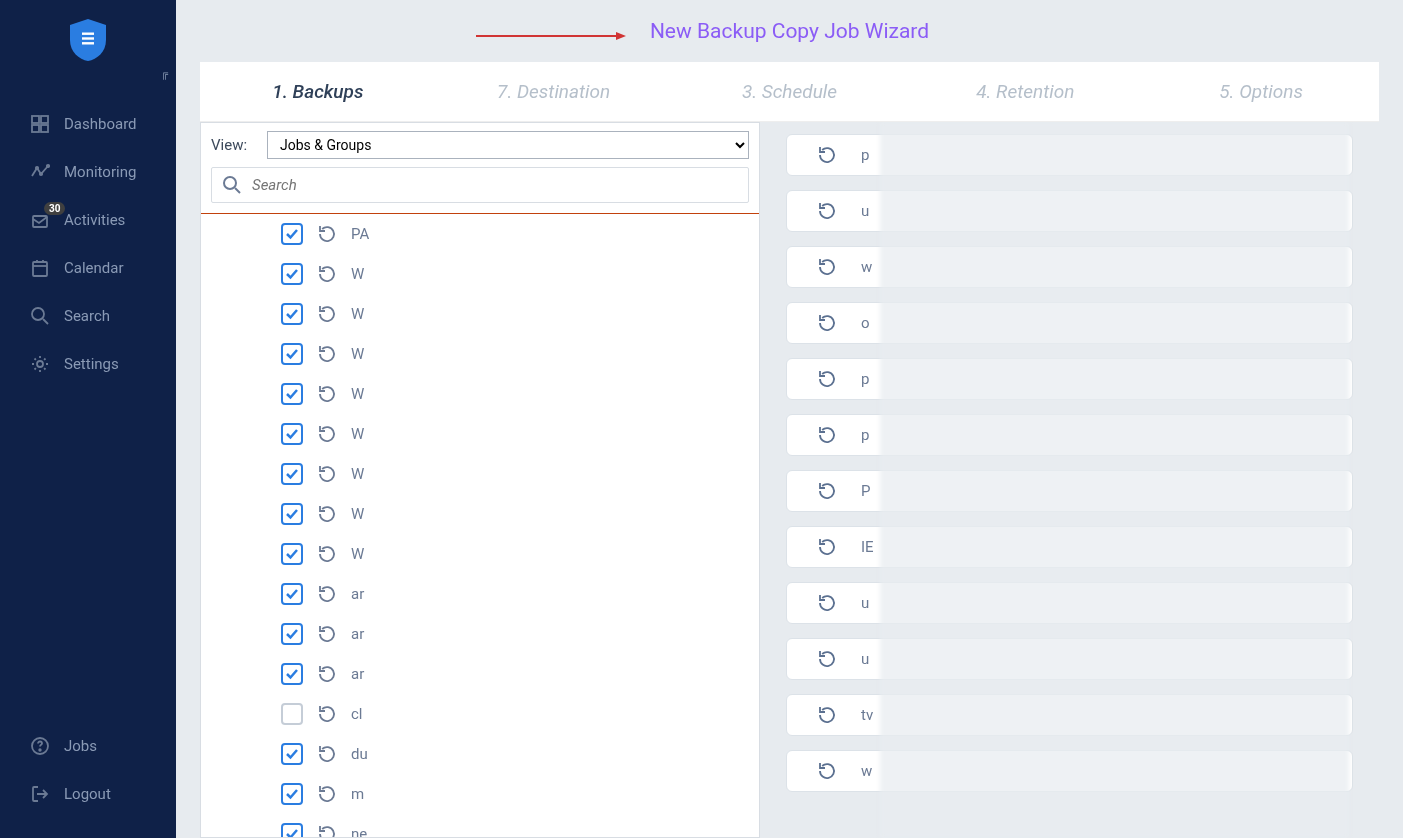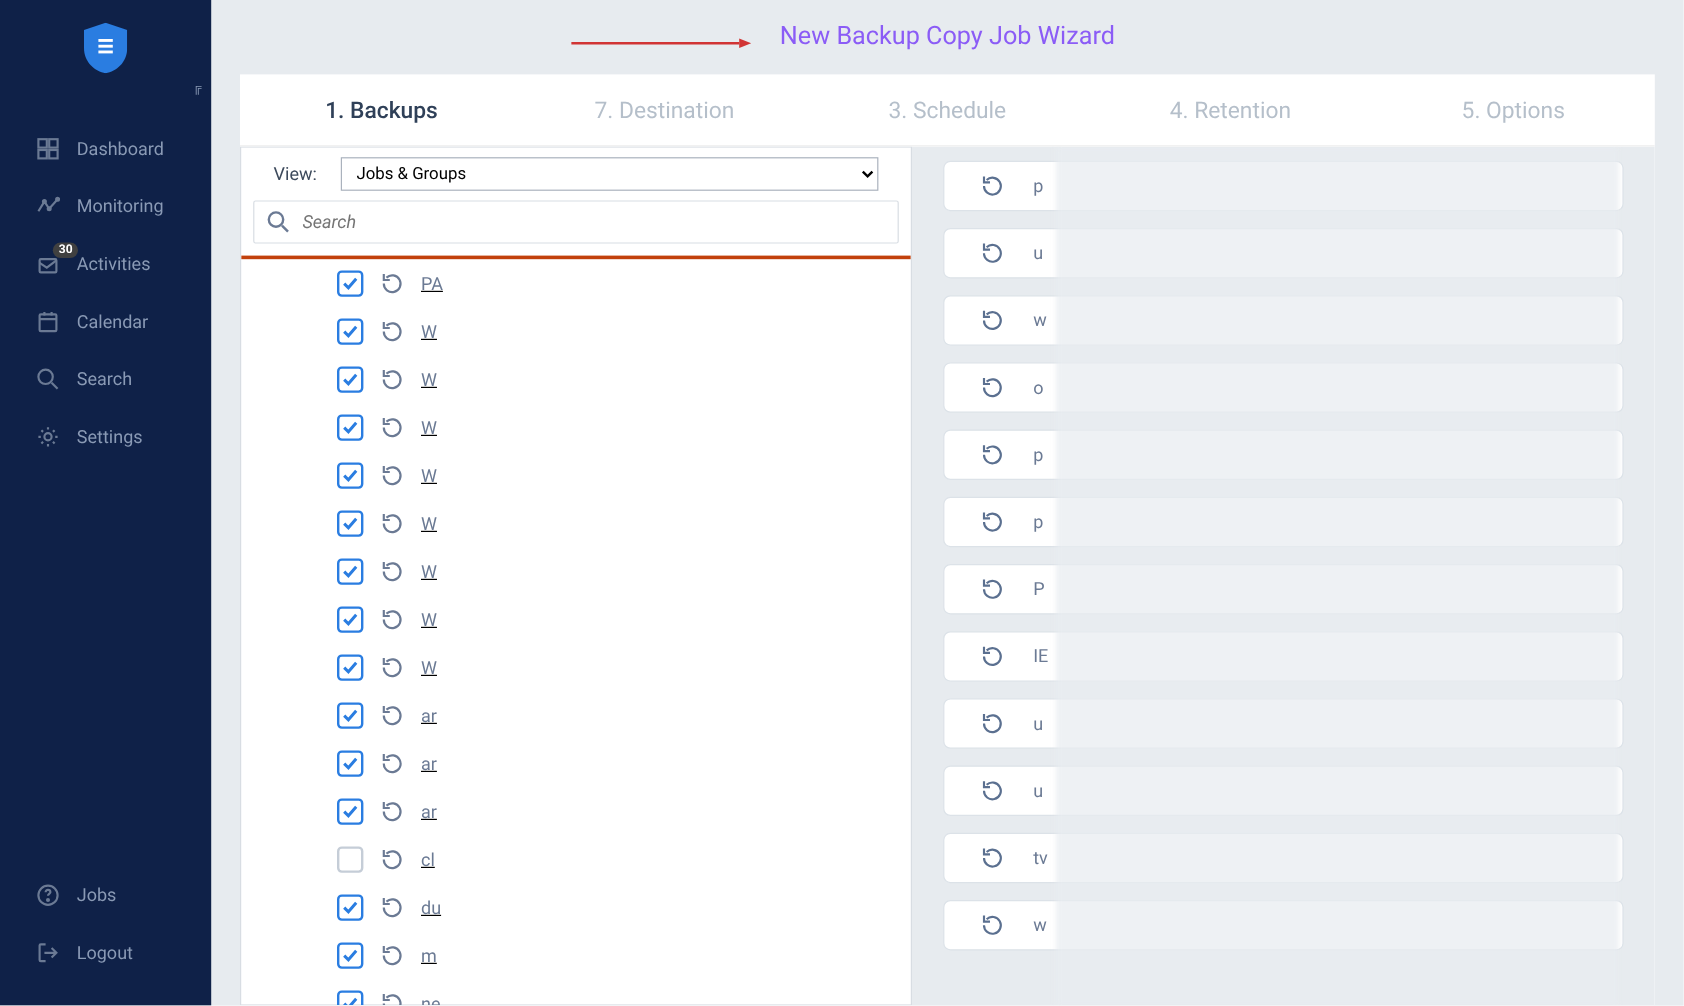--- a/index.html
+++ b/index.html
@@ -122,20 +122,21 @@
   display: flex;
   border-bottom: 1px solid #eee;
   padding: 18px 0 18px 0;
 }
 .step {
   flex: 1;
   text-align: center;
   font-size: 19px;
   color: #b5bfca;
   cursor: pointer;
+  font-style: italic;
 }
 .step.active {
   color: #2f4058;
   font-weight: 500;
 }
 .content {
   flex: 1;
   display: flex;
   overflow: hidden;
 }
@@ -143,21 +144,21 @@
   width: 560px;
   border: 1px solid #d8dde3;
   margin-left: 0;
   display: flex;
   flex-direction: column;
   overflow: hidden;
 }
 .view-row {
   display: flex;
   align-items: center;
-  padding: 8px 27px;
+  padding: 8px 10px;
   gap: 10px;
   font-size: 15px;
   color: #3d4a5c;
 }
 .view-label {
   width: 46px;
 }
 .view-select {
   flex: 1;
   height: 28px;
@@ -182,23 +183,22 @@
   flex: 1;
   border: none;
   outline: none;
   font-size: 15px;
   font-style: italic;
   color: #888;
 }
 .item-list {
   flex: 1;
   overflow-y: auto;
-  border-top: 3px solid #c2410c;
+  border-top: 1px solid #c2410c;
   position: relative;
-  text-decoration: underline;
 }
 .item-row {
   display: flex;
   align-items: center;
   padding: 9px 10px 9px 80px;
   gap: 14px;
 }
 .checkbox {
   width: 22px;
   height: 22px;

